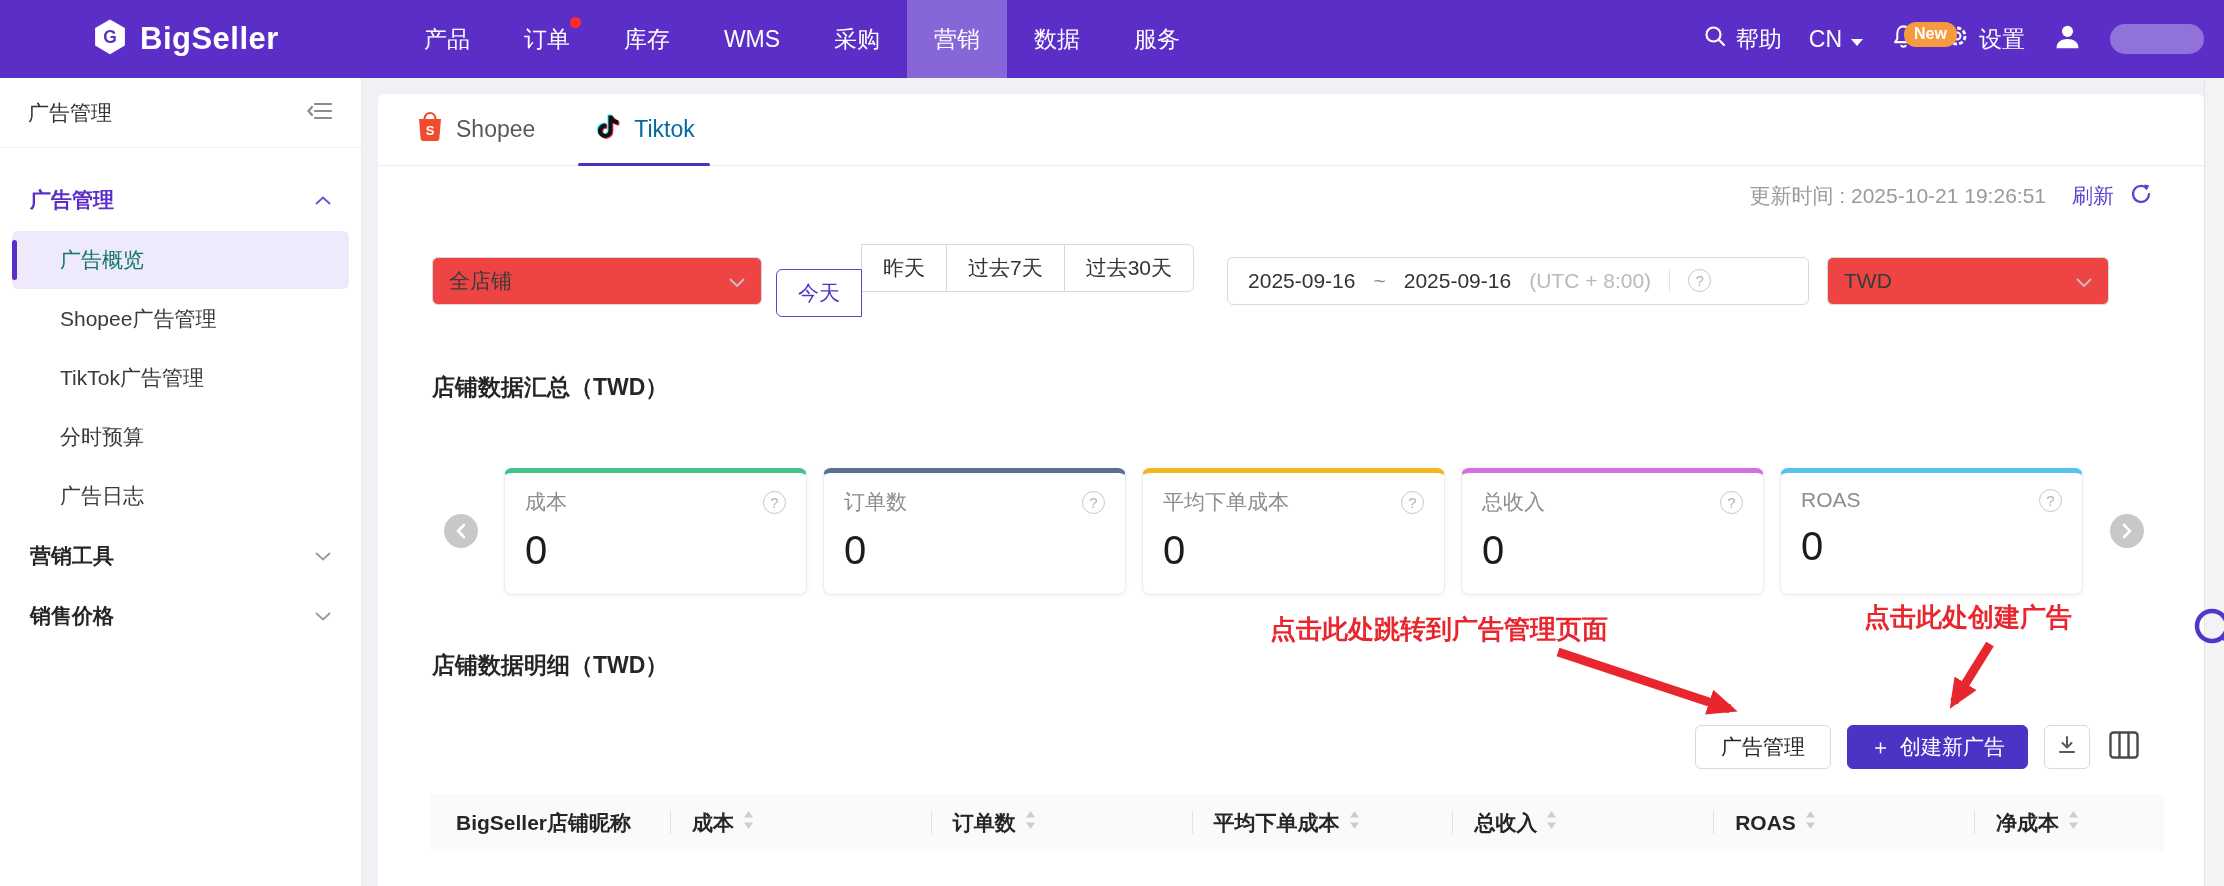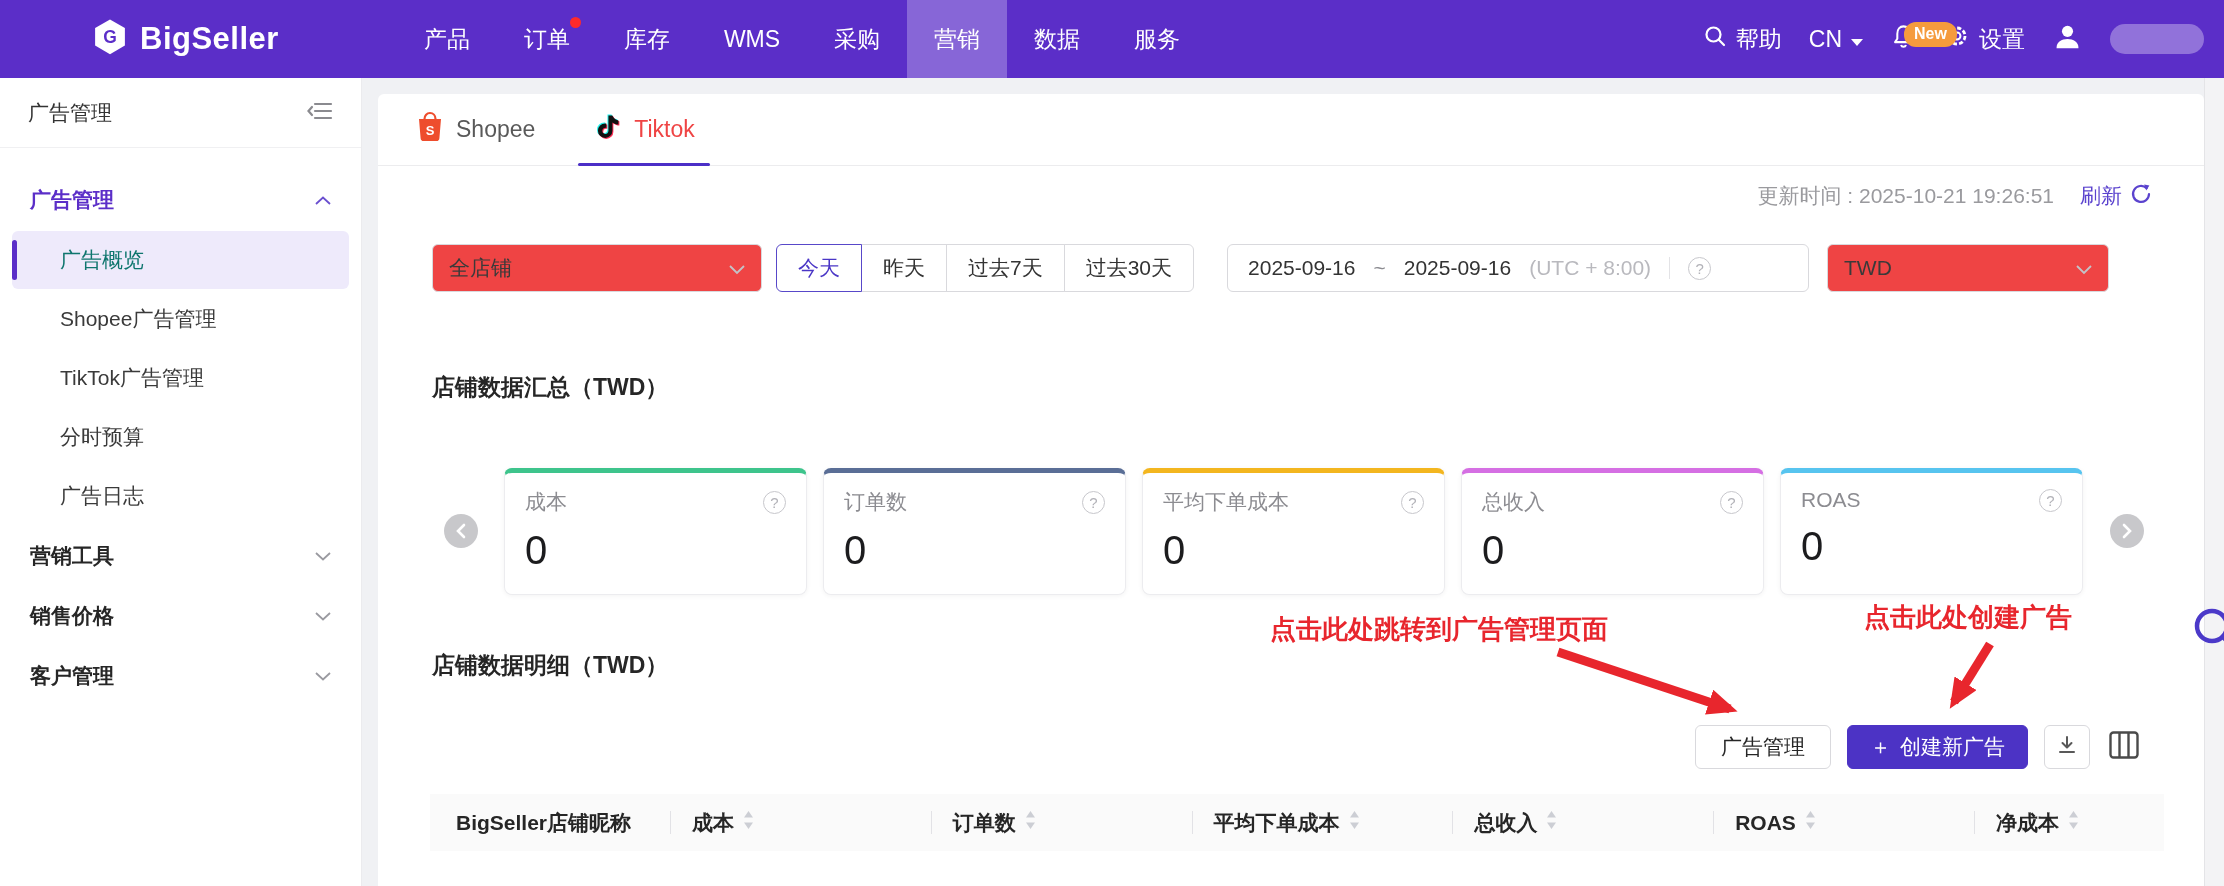--- a/index.html
+++ b/index.html
@@ -33,36 +33,36 @@
   .sb-item.active::before { content:''; position:absolute; left:0; top:9px; bottom:9px; width:5px; border-radius:3px; background:#5b2ec8; }
 
   
   .main { position:absolute; left:362px; top:78px; right:0; bottom:0; background:#f0f1f4; }
   .card { position:absolute; left:16px; top:16px; right:20px; bottom:0; background:#fff; border-radius:6px 6px 0 0; }
   .scroll-strip { position:absolute; right:0; top:0; bottom:0; width:20px; background:#f3f3f5; border-left:1px solid #e4e4e7; cursor:pointer; }
 
   
   .tabs-row { position:absolute; left:0; top:0; right:0; height:72px; border-bottom:1px solid #ececee; display:flex; align-items:center; padding-left:22px; }
   .tab { position:relative; display:flex; align-items:center; gap:11px; height:71px; padding:0 15px; margin-right:28px; font-size:23px; color:#595959; cursor:pointer; }
-  .tab.active { color:#ef4444; }
+  .tab.active { color:#0369a1; }
   .tab.active::after { content:''; position:absolute; left:0; right:0; bottom:-1px; height:3px; background:#4b2fc7; border-radius:2px; }
 
   
   .meta-row { position:absolute; top:88px; right:52px; display:flex; align-items:center; gap:26px; }
   .meta-time { color:#9a9a9e; font-size:21px; }
-  .refresh-link { display:flex; align-items:center; gap:8px; color:#5b43ce; font-size:21px; cursor:pointer; }
+  .refresh-link { display:flex; align-items:center; gap:16px; color:#5b43ce; font-size:21px; cursor:pointer; }
 
   
   .filter-row { position:absolute; top:150px; left:54px; display:flex; align-items:center; }
   .select-box { height:48px; border:1px solid #d9d9dd; border-radius:6px; background:#ef4444; display:flex; align-items:center; justify-content:space-between; padding:0 16px; font-size:21px; color:#3a3a3a; cursor:pointer; }
   .shop-select { width:330px; margin-right:14px; }
   .currency-select { width:282px; }
   .preset-group { display:flex; margin-right:33px; }
   .preset-btn { height:48px; padding:0 21px; background:#fff; border:1px solid #d9d9dd; margin-left:-1px; font-size:21px; color:#333; display:flex; align-items:center; cursor:pointer; white-space:nowrap; }
-  .preset-btn:first-child { border-radius:6px 0 0 6px; margin-left:0; }
+  .preset-btn:first-child { border-radius:6px 0 0 6px; margin-left:0;margin-top:25px; }
   .preset-btn:last-child { border-radius:0 6px 6px 0; }
   .preset-btn.active { color:#4a36c6; border-color:#5848c9; position:relative; z-index:2; }
   .date-box { width:582px; height:48px; border:1px solid #d9d9dd; border-radius:6px; display:flex; align-items:center; padding:0 20px; gap:18px; font-size:21px; color:#333; margin-right:18px; cursor:pointer; }
   .date-box .tz { color:#b9b9be; }
   .date-box .vline { width:1px; height:22px; background:#e3e3e6; }
   .q-icon { width:23px; height:23px; border:1.5px solid #c7c7cc; border-radius:50%; color:#b2b2b8; font-size:15px; display:flex; align-items:center; justify-content:center; flex:0 0 auto; cursor:pointer; }
   .q-icon::after { content:"?"; }
 
   
   .section-title { position:absolute; left:54px; font-size:23px; font-weight:bold; color:#262626; }
@@ -214,26 +214,20 @@
       <span><svg width="16" height="9" viewBox="0 0 16 9">
             <polyline points="1,1 8,7.5 15,1" fill="none" stroke="#9a9aa0" stroke-width="1.8"></polyline>
           </svg></span>
     </div>
     <div class="sb-group">
       <span class="lbl">销售价格</span>
       <span><svg width="16" height="9" viewBox="0 0 16 9">
             <polyline points="1,1 8,7.5 15,1" fill="none" stroke="#9a9aa0" stroke-width="1.8"></polyline>
           </svg></span>
     </div>
-    <div class="sb-group">
-      <span class="lbl">客户管理</span>
-      <span><svg width="16" height="9" viewBox="0 0 16 9">
-            <polyline points="1,1 8,7.5 15,1" fill="none" stroke="#9a9aa0" stroke-width="1.8"></polyline>
-          </svg></span>
-    </div>
   </div>
 </div>
 
 <div class="main">
   <div class="card">
 
     <div class="tabs-row">
       <div class="tab">
         <span>
           <svg width="30" height="33" viewBox="0 0 30 33">

